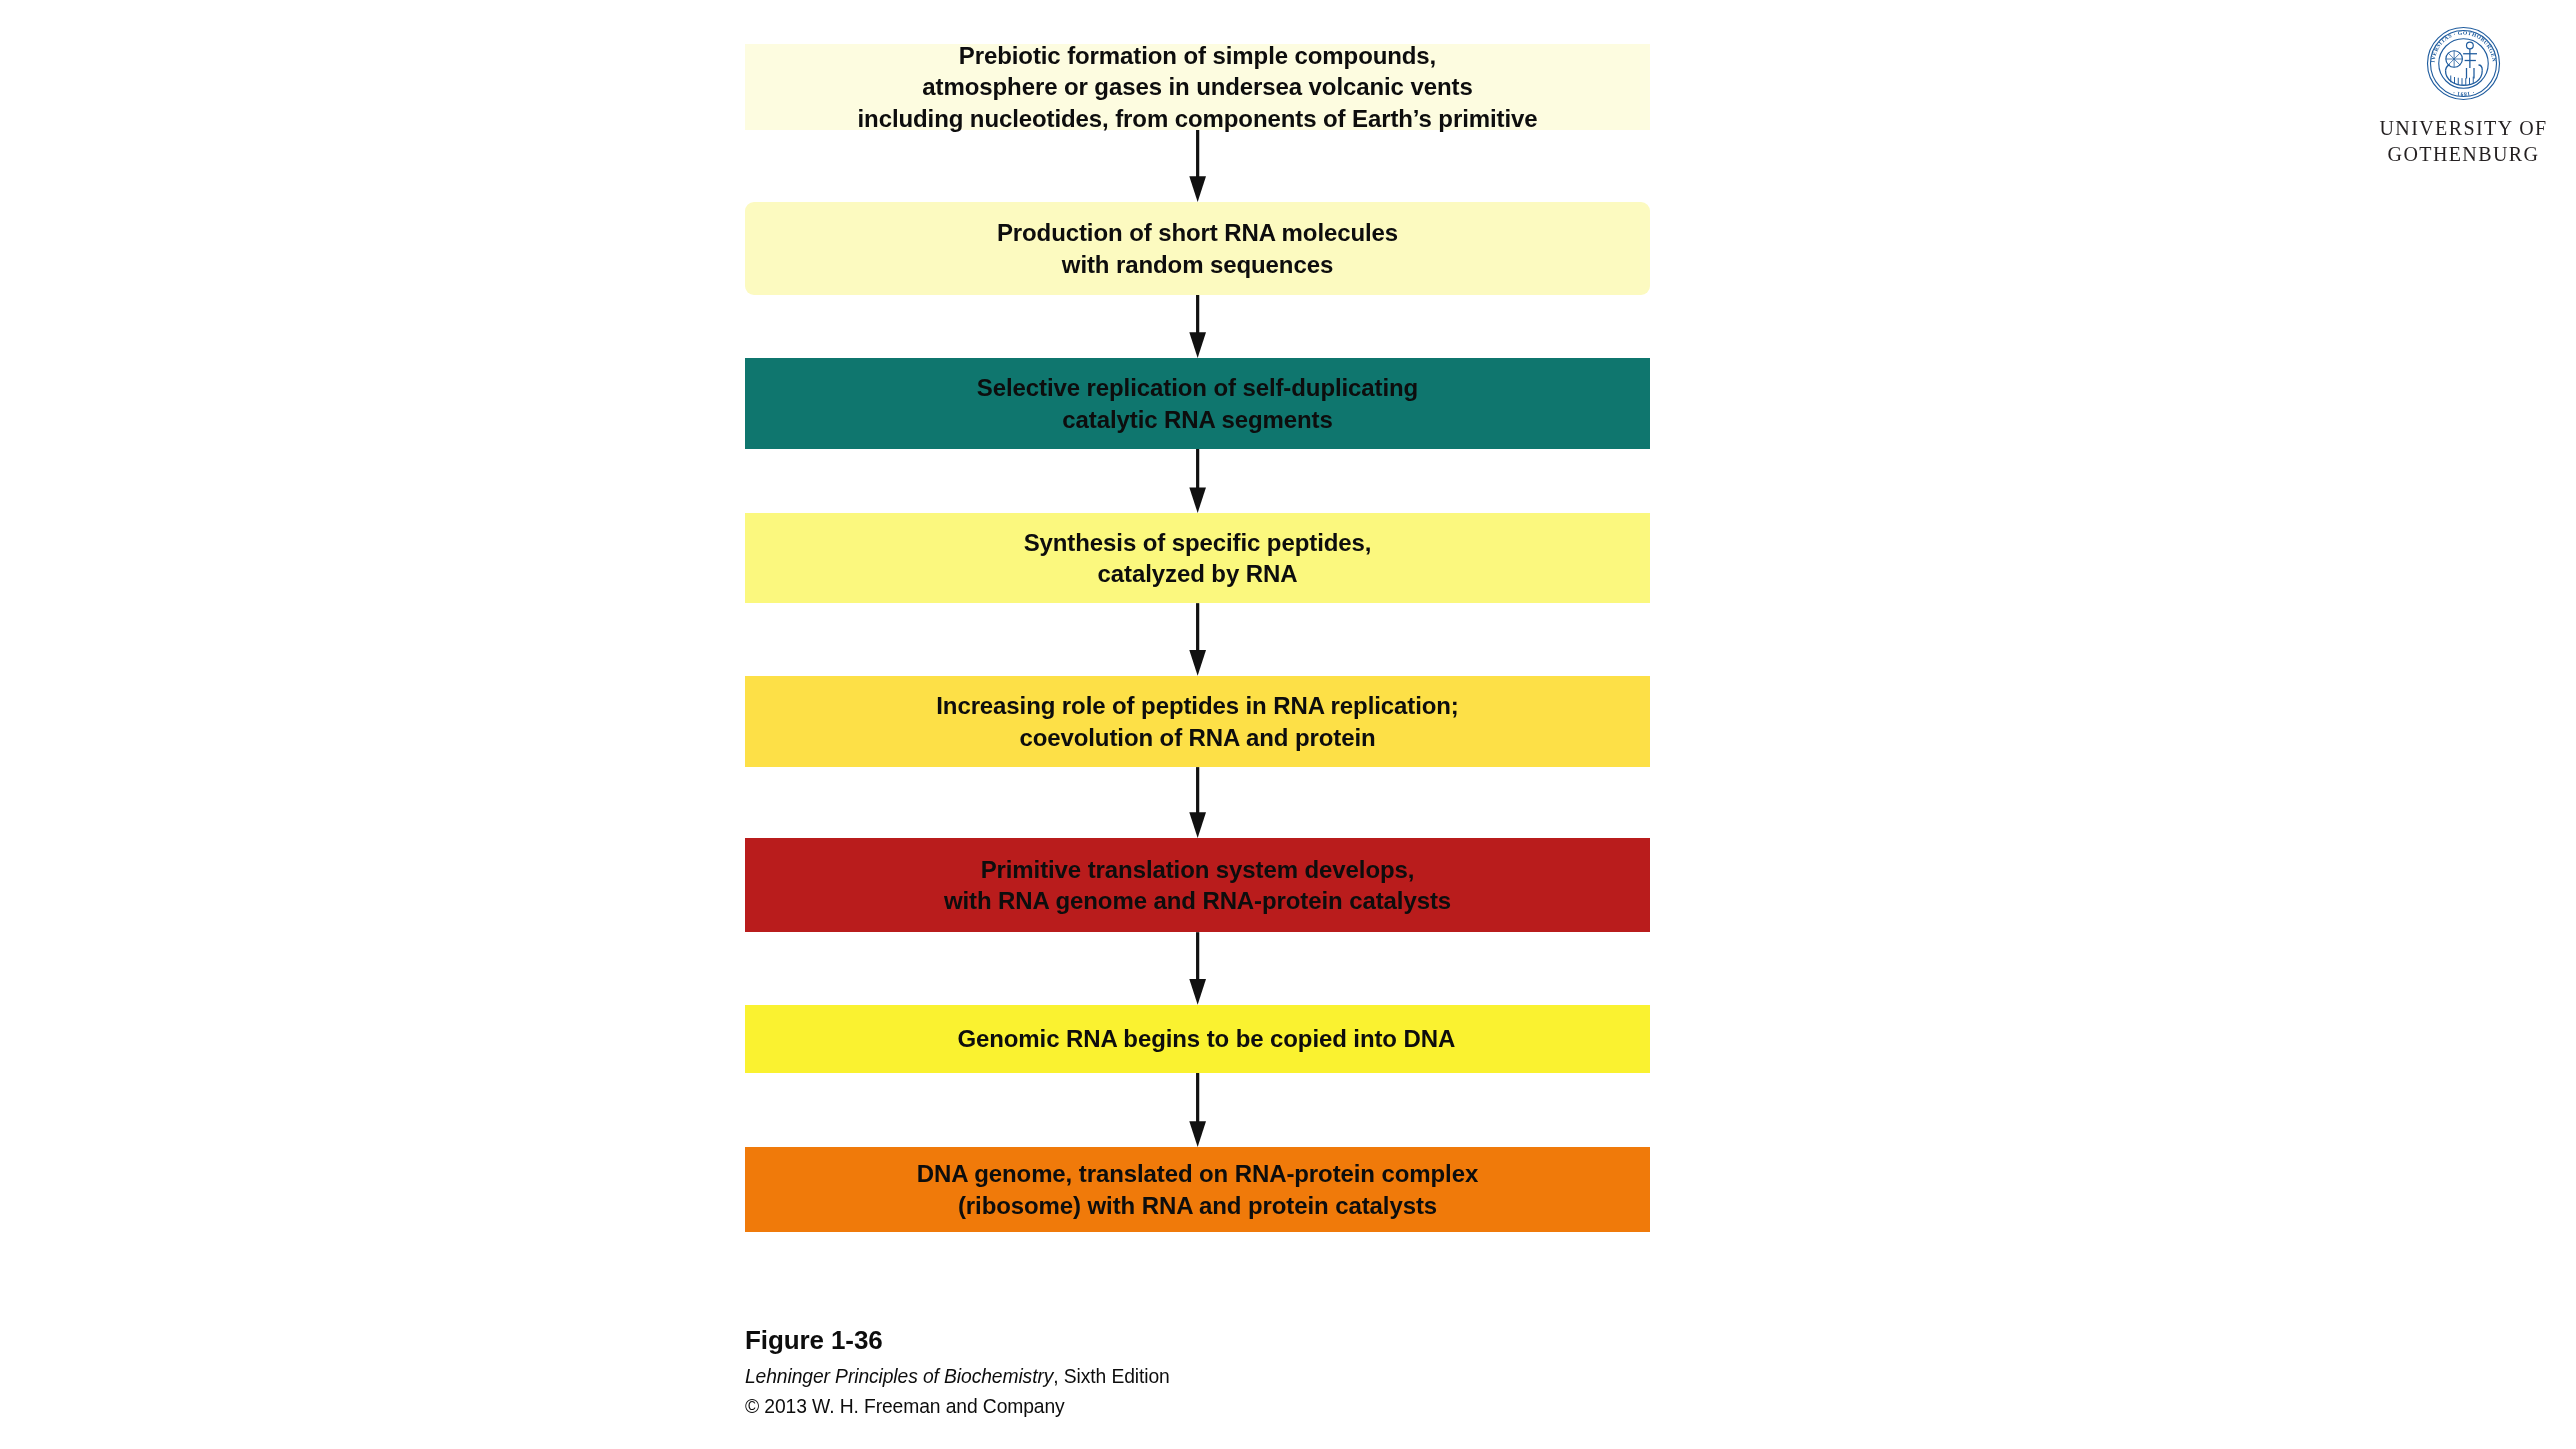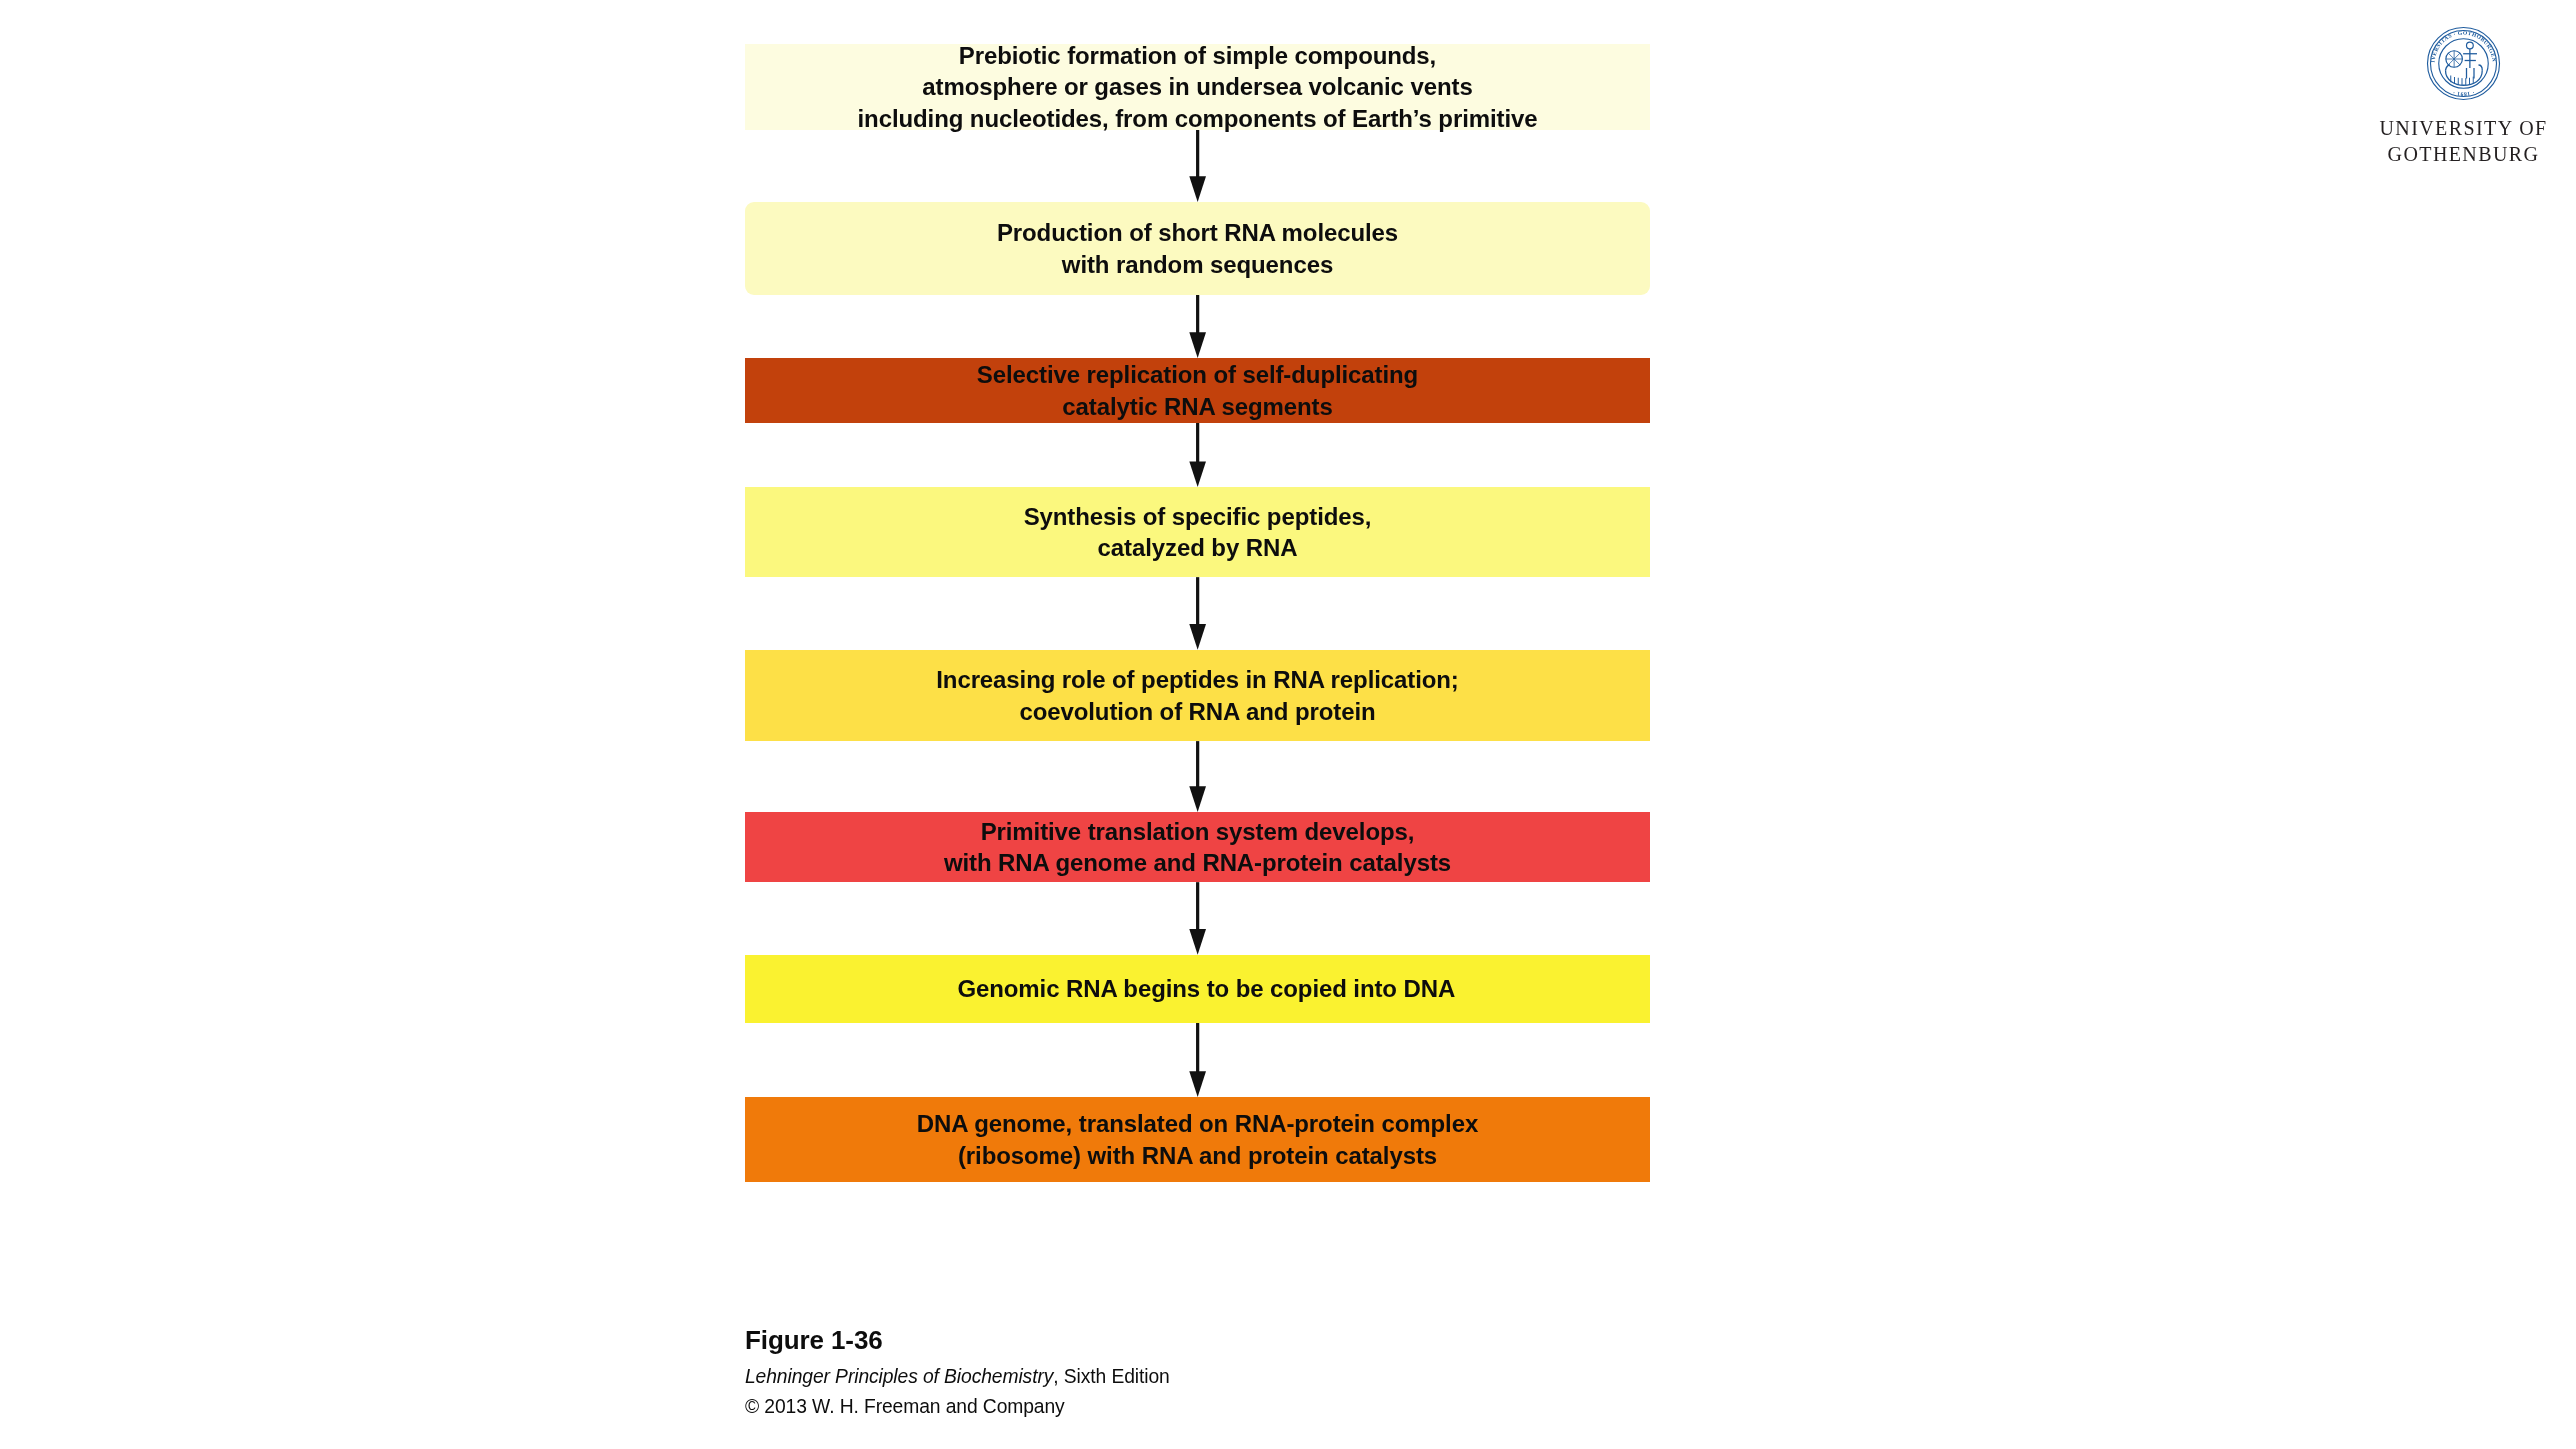--- a/index.html
+++ b/index.html
@@ -173,21 +173,21 @@
     <div class="flow-box" style="background: rgb(252, 250, 192); height: 93px; border-radius: 9px;">
       <span class="ln">Production of short RNA molecules</span>
       <span class="ln">with random sequences</span>
     </div>
     <div class="connector" style="height: 63px;">
       <svg class="arrow-svg" width="19.3" height="63" viewBox="0 0 30 98">
         <rect x="12.5" y="0" width="5" height="64" fill="#111111"></rect>
         <polygon points="2,58 28,58 15,98" fill="#111111"></polygon>
       </svg>
     </div>
-    <div class="flow-box" style="background: #c2410c; height: 65px;">
+    <div class="flow-box" style="background: #0f766e; height: 91px;">
       <span class="ln">Selective replication of self-duplicating</span>
       <span class="ln">catalytic RNA segments</span>
     </div>
     <div class="connector" style="height: 64px;">
       <svg class="arrow-svg" width="19.3" height="64" viewBox="0 0 30 100">
         <rect x="12.5" y="0" width="5" height="66" fill="#111111"></rect>
         <polygon points="2,60 28,60 15,100" fill="#111111"></polygon>
       </svg>
     </div>
     <div class="flow-box" style="background: rgb(251, 248, 126); height: 90px;">
@@ -203,21 +203,21 @@
     <div class="flow-box" style="background: #fde047; height: 91px;">
       <span class="ln">Increasing role of peptides in RNA replication;</span>
       <span class="ln">coevolution of RNA and protein</span>
     </div>
     <div class="connector" style="height: 71px;">
       <svg class="arrow-svg" width="19.3" height="71" viewBox="0 0 30 110">
         <rect x="12.5" y="0" width="5" height="76" fill="#111111"></rect>
         <polygon points="2,70 28,70 15,110" fill="#111111"></polygon>
       </svg>
     </div>
-    <div class="flow-box" style="background: #ef4444; height: 70px;">
+    <div class="flow-box" style="background: #b91c1c; height: 94px;">
       <span class="ln">Primitive translation system develops,</span>
       <span class="ln">with RNA genome and RNA-protein catalysts</span>
     </div>
     <div class="connector" style="height: 73px;">
       <svg class="arrow-svg" width="19.3" height="73" viewBox="0 0 30 113">
         <rect x="12.5" y="0" width="5" height="79" fill="#111111"></rect>
         <polygon points="2,73 28,73 15,113" fill="#111111"></polygon>
       </svg>
     </div>
     <div class="flow-box" style="background: rgb(250, 242, 48); height: 68px; padding-left: 24px;">

